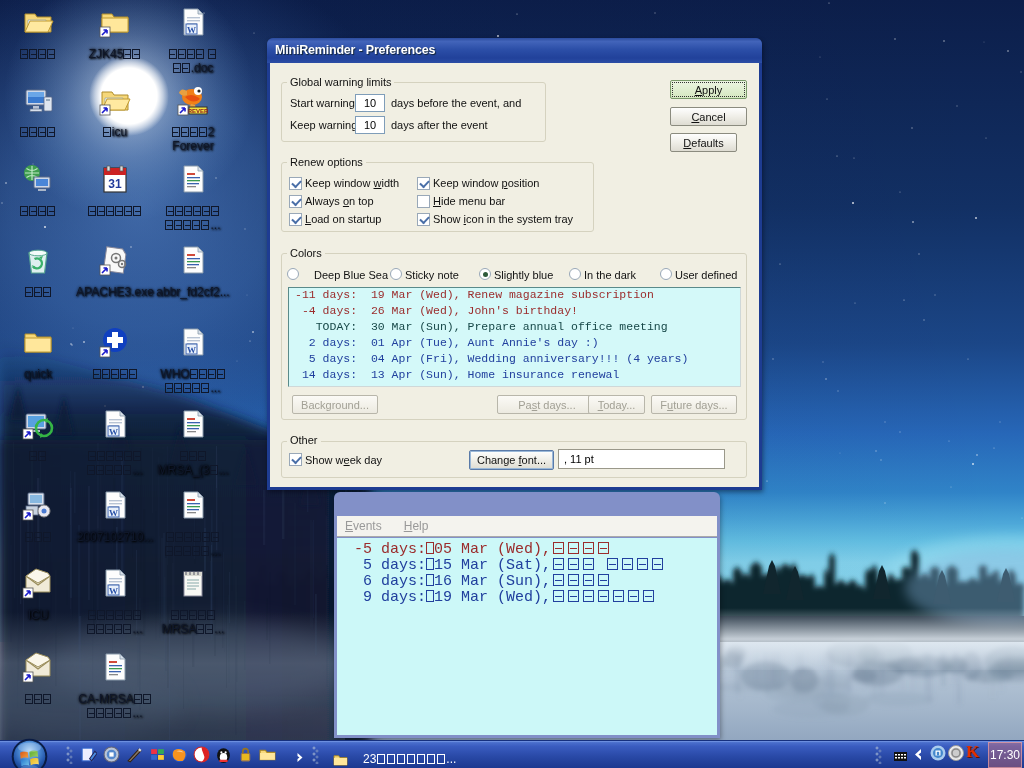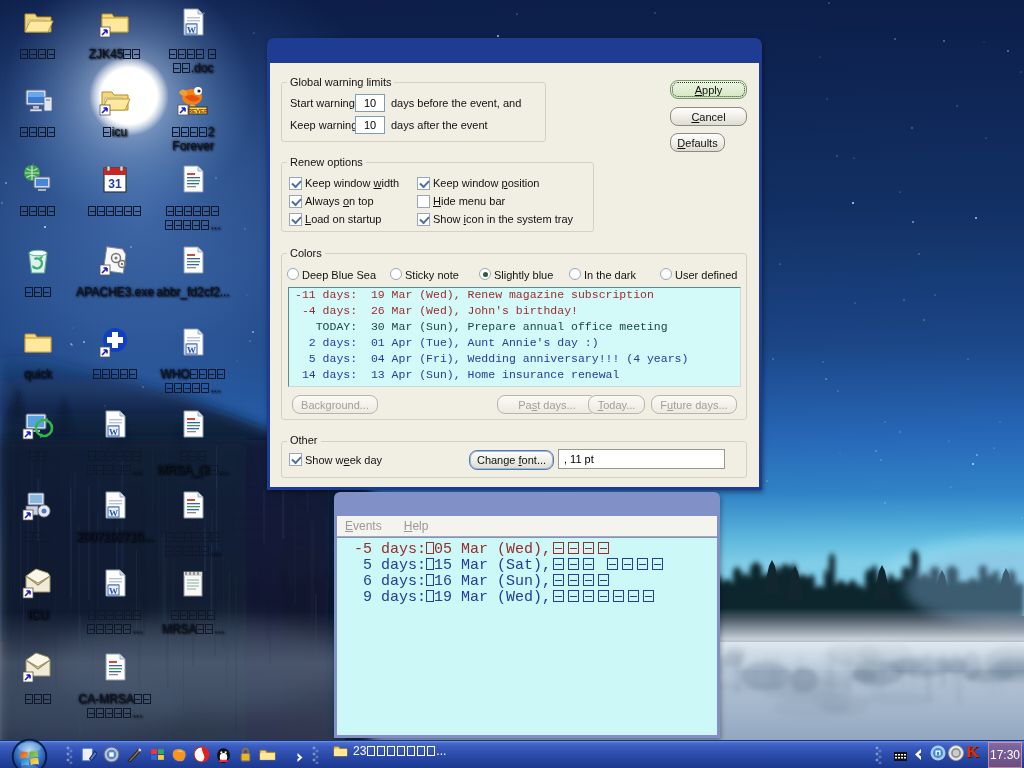--- a/index.html
+++ b/index.html
@@ -18,21 +18,21 @@
 .glab{position:absolute;font-size:11px;color:#111;background:#f1efe3;padding:0 3px}
 .lbl{position:absolute;font-size:11px;color:#111;white-space:nowrap}
 .inp{position:absolute;width:30px;height:18px;border:1px solid #7f9db9;background:#fff;font-size:11px;text-align:center;line-height:16px}
 .cb{position:absolute;width:13px;height:13px;border:1px solid #99a8b8;background:#fff}
 .cb:not(.unchecked)::after{content:"";position:absolute;left:2px;top:2px;width:7px;height:4px;border-left:2px solid #4a6fa8;border-bottom:2px solid #4a6fa8;transform:rotate(-47deg)}
 .rb{position:absolute;width:12px;height:12px;border:1px solid #99a8b8;border-radius:50%;background:#fff}
 .rb.sel::after{content:"";position:absolute;left:2.5px;top:2.5px;width:5px;height:5px;border-radius:50%;background:#2e5a3a}
 #preview{position:absolute;left:18px;top:224px;width:453px;height:100px;background:#d4f9f9;border:1px solid #5a8a8a;border-right-color:#cfd8d8;border-bottom-color:#cfd8d8;overflow:hidden}
 #preview pre{font-family:"Liberation Mono",monospace;font-size:11.5px;line-height:16px;margin:-1px 0 0 6px}
 .red{color:#9b2c2c}.tod{color:#174848}.fut{color:#21409e}
-.xpb{position:absolute;height:19px;border:1px solid #8b8b7f;border-radius:8px;background:linear-gradient(180deg,#fefefe,#f1f0ea 45%,#dedcd2);font-family:"Liberation Sans",sans-serif;font-size:11px;color:#111;padding:0}
+.xpb{position:absolute;height:19px;border:1px solid #8b8b7f;border-radius:2px;background:linear-gradient(180deg,#fefefe,#f1f0ea 45%,#dedcd2);font-family:"Liberation Sans",sans-serif;font-size:11px;color:#111;padding:0}
 .xpb.dis{color:#a2a095;border-color:#b8b6aa;background:linear-gradient(180deg,#fbfaf6,#eceae0)}
 .xpb.apply{background:linear-gradient(180deg,#ecf5e2,#d5e8c0);outline:1px dotted #333;outline-offset:-3px;border-color:#7a9a6a}
 .xpb.cf{border-color:#5a7aa8;box-shadow:0 0 0 1px #9ab8d8 inset}
 .tf{position:absolute;height:20px;border:1px solid #9a988a;background:#fff;font-size:11px;line-height:18px;padding-left:5px}
 #mainwin{position:absolute;left:334px;top:492px;width:386px;height:246px;background:#8290c8;border-radius:6px 6px 0 0;box-shadow:1px 2px 5px rgba(0,0,10,0.35)}
 .mtitle{position:absolute;left:0;top:0;width:100%;height:24px;border-radius:5px 5px 0 0;background:linear-gradient(180deg,#b4bfe6 0%,#9aa8da 40%,#8292cc 75%,#7888c4 100%)}
 .mtitle>svg{position:absolute;left:6px;top:4px}
 .mtext{position:absolute;left:27px;top:4px;font-size:13px;font-weight:bold;color:#aeb6d4;text-shadow:1px 1px 1px rgba(60,70,110,0.5)}
 .mbtns{position:absolute;right:6px;top:0;width:94px;height:18px;background:#f2e8ee;border:1px solid #4a5a8a;border-top:none;border-radius:0 0 7px 7px;display:flex}
 .mb{flex:1;position:relative;border-right:1px solid #4a5a8a}
@@ -43,21 +43,21 @@
 .mbx{flex:1.6}
 .mbx svg{position:absolute;left:50%;top:2px;transform:translateX(-50%)}
 .mmenu{position:absolute;left:3px;top:24px;width:380px;height:21px;background:#f4f3ee;border-bottom:1px solid #aaa;font-size:12px;color:#999;padding:3px 0 0 8px}
 .mmenu u{text-decoration-color:#999}
 .mcontent{position:absolute;left:3px;top:46px;width:380px;height:197px;background:#ccf8f8}
 .mcontent pre{font-family:"Liberation Mono",monospace;font-size:15px;line-height:16px;margin:4px 0 8px 8px}
 #taskbar{position:absolute;left:0;top:740px;width:1024px;height:28px;background:linear-gradient(180deg,#7a9ce8 0%,#4a6ecc 6%,#3a5cc0 20%,#2a4aa8 55%,#22409a 80%,#1c3890 100%);border-top:1px solid #16307e}
 #orb{position:absolute;left:11px;top:-3px}
 .tsep{position:absolute;top:5px;width:7px;height:18px;background:radial-gradient(circle 1px at 2px 2px,#aabbd4,transparent 2px),radial-gradient(circle 1px at 2px 8px,#aabbd4,transparent 2px),radial-gradient(circle 1px at 2px 14px,#aabbd4,transparent 2px),radial-gradient(circle 1px at 5px 5px,#8094c0,transparent 2px),radial-gradient(circle 1px at 5px 11px,#8094c0,transparent 2px),radial-gradient(circle 1px at 5px 17px,#8094c0,transparent 2px)}
 .qli{position:absolute;top:5px}
-.tbtn{position:absolute;top:3px;height:22px;border-radius:3px;color:#fff;font-size:12px;display:flex;align-items:flex-start;gap:5px;padding-left:6px;white-space:nowrap;overflow:hidden}
+.tbtn{position:absolute;top:3px;height:22px;border-radius:3px;color:#fff;font-size:12px;display:flex;align-items:flex-end;gap:15px;padding-left:6px;white-space:nowrap;overflow:hidden}
 .tbtn.pressed{background:linear-gradient(180deg,#1e3a8c,#2a4eae 50%,#3358bc);box-shadow:0 0 0 1px #4a72d8 inset,0 1px 2px rgba(0,0,20,0.5) inset}
 #clockbox{position:absolute;left:988px;top:1px;width:34px;height:26px;background:rgba(215,110,110,0.42);border:1px solid rgba(245,165,165,0.65)}
 #clock{position:absolute;left:990px;top:7px;font-size:12px;color:#fff}
 </style></head>
 <body>
 <svg id="wall" width="1024" height="768" viewBox="0 0 1024 768">
 <defs>
  <linearGradient id="sky" x1="0" y1="0" x2="0" y2="1">
   <stop offset="0" stop-color="#0c1e4a"></stop>
   <stop offset="0.32" stop-color="#123064"></stop>
@@ -822,20 +822,23 @@
           <line x1="10" y1="13" x2="22" y2="13"></line>
           <line x1="10" y1="16" x2="22" y2="16"></line>
           <line x1="10" y1="19" x2="22" y2="19"></line>
           <line x1="10" y1="22" x2="19" y2="22"></line>
         </g>
       </svg></div>
     <div class="dlab"><i class="c"></i><i class="c"></i><i class="c"></i><i class="c"></i><i class="c"></i><br>MRSA<i class="c"></i><i class="c"></i>...</div>
   </div>
 
 <div id="prefs">
+ <div class="ptitle">
+      <span>MiniReminder - Preferences</span>
+    </div>
  <div class="pbody">
   <div class="grp" style="left:11px;top:19px;width:265px;height:60px"></div>
   <div class="glab" style="left:17px;top:13px">Global warning limits</div>
   <div class="lbl" style="left:20px;top:34px">Start warning</div>
   <div class="inp" style="left:85px;top:31px">10</div>
   <div class="lbl" style="left:121px;top:34px">days before the event, and</div>
   <div class="lbl" style="left:20px;top:56px">Keep warning</div>
   <div class="inp" style="left:85px;top:53px">10</div>
   <div class="lbl" style="left:121px;top:56px">days after the event</div>
 
@@ -850,21 +853,21 @@
   <div class="cb" style="left:147px;top:114px"></div>
       <div class="lbl" style="left:163px;top:114px">Keep window <u>p</u>osition</div>
   <div class="cb unchecked" style="left:147px;top:132px"></div>
       <div class="lbl" style="left:163px;top:132px"><u>H</u>ide menu bar</div>
   <div class="cb" style="left:147px;top:150px"></div>
       <div class="lbl" style="left:163px;top:150px">Show <u>i</u>con in the system tray</div>
 
   <div class="grp" style="left:11px;top:190px;width:466px;height:167px"></div>
   <div class="glab" style="left:17px;top:184px">Colors</div>
   <div class="rb" style="left:17px;top:205px"></div>
-      <div class="lbl" style="left:32px;top:206px">Deep Blue Sea</div>
+      <div class="lbl" style="left:44px;top:206px">Deep Blue Sea</div>
   <div class="rb" style="left:120px;top:205px"></div>
       <div class="lbl" style="left:135px;top:206px">Sticky note</div>
   <div class="rb sel" style="left:209px;top:205px"></div>
       <div class="lbl" style="left:224px;top:206px">Slightly blue</div>
   <div class="rb" style="left:299px;top:205px"></div>
       <div class="lbl" style="left:314px;top:206px">In the dark</div>
   <div class="rb" style="left:390px;top:205px"></div>
       <div class="lbl" style="left:405px;top:206px">User defined</div>
   <div id="preview">
         <pre><span class="red">-11 days:  19 Mar (Wed), Renew magazine subscription
@@ -881,21 +884,21 @@
 
   <div class="grp" style="left:11px;top:378px;width:466px;height:37px"></div>
   <div class="glab" style="left:17px;top:371px">Other</div>
   <div class="cb" style="left:19px;top:390px"></div>
       <div class="lbl" style="left:35px;top:391px">Show w<u>e</u>ek day</div>
   <button class="xpb cf" style="left:199px;top:387px;width:85px;height:20px">Change <u>f</u>ont...</button>
   <div class="tf" style="left:288px;top:386px;width:167px">, 11 pt</div>
 
   <button class="xpb apply" style="left:400px;top:17px;width:77px"><u>A</u>pply</button>
   <button class="xpb" style="left:400px;top:44px;width:77px"><u>C</u>ancel</button>
-  <button class="xpb" style="left:400px;top:70px;width:55px"><u>D</u>efaults</button>
+  <button class="xpb" style="left:400px;top:70px;width:67px"><u>D</u>efaults</button>
  </div>
 </div>
 
 <div id="mainwin">
  <div class="mmenu"><span><u>E</u>vents</span><span style="margin-left:22px"><u>H</u>elp</span></div>
  <div class="mcontent">
       <pre><span class="red"> -5 days:<i class="tofu"></i>05 Mar (Wed),<i class="cm"></i><i class="cm"></i><i class="cm"></i><i class="cm"></i></span>
 <span class="fut">  5 days:<i class="tofu"></i>15 Mar (Sat),<i class="cm"></i><i class="cm"></i><i class="cm"></i> <i class="cm"></i><i class="cm"></i><i class="cm"></i><i class="cm"></i>
   6 days:<i class="tofu"></i>16 Mar (Sun),<i class="cm"></i><i class="cm"></i><i class="cm"></i><i class="cm"></i>
   9 days:<i class="tofu"></i>19 Mar (Wed),<i class="cm"></i><i class="cm"></i><i class="cm"></i><i class="cm"></i><i class="cm"></i><i class="cm"></i><i class="cm"></i></span></pre>

